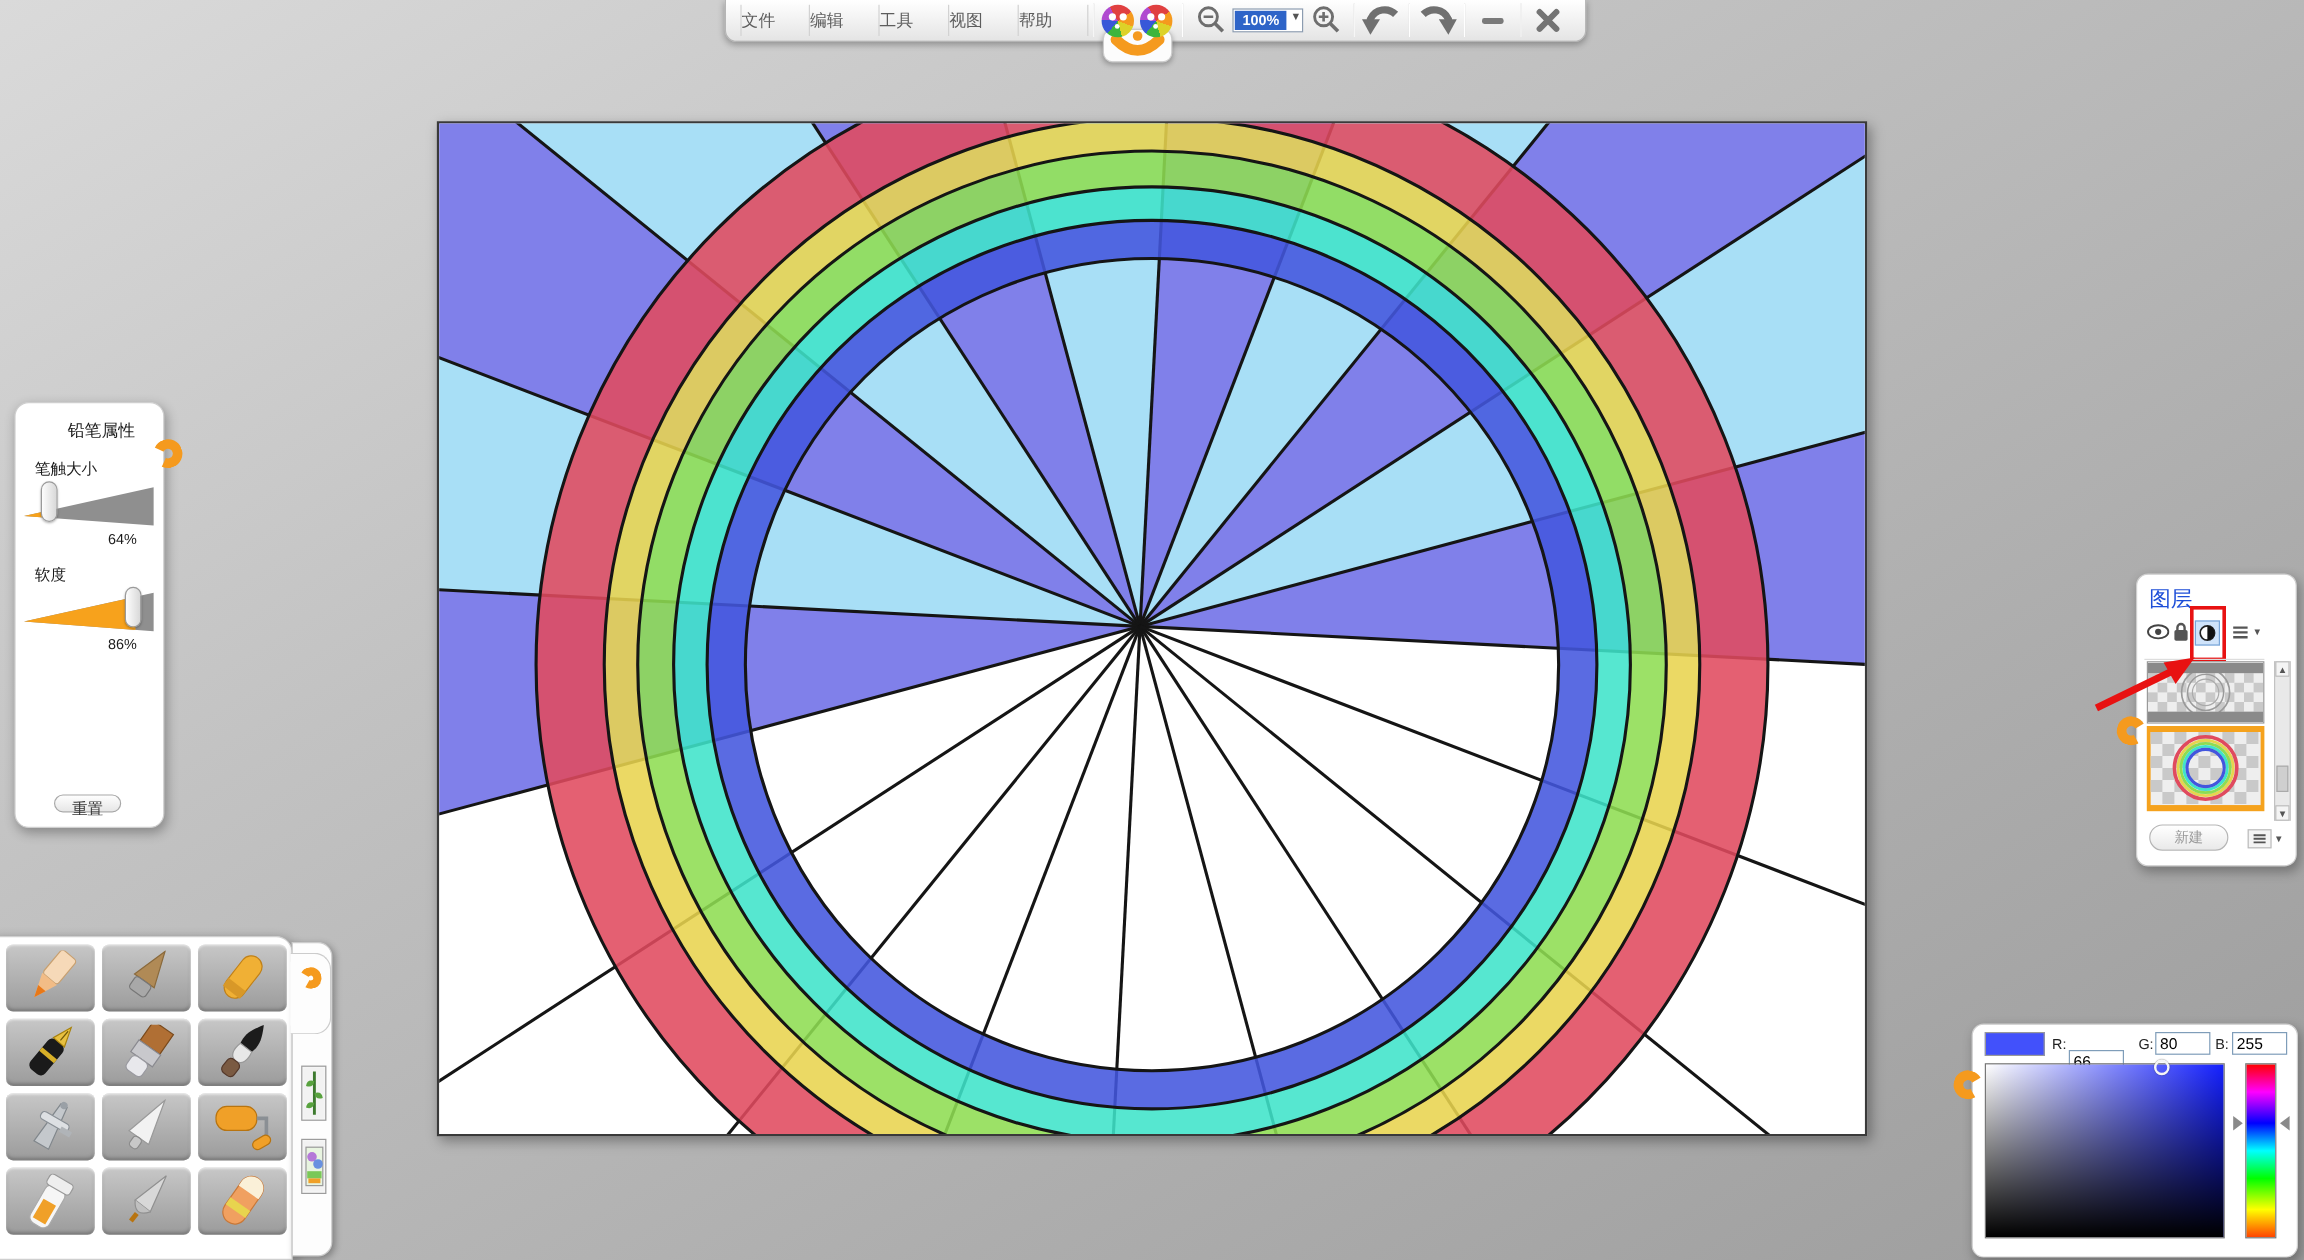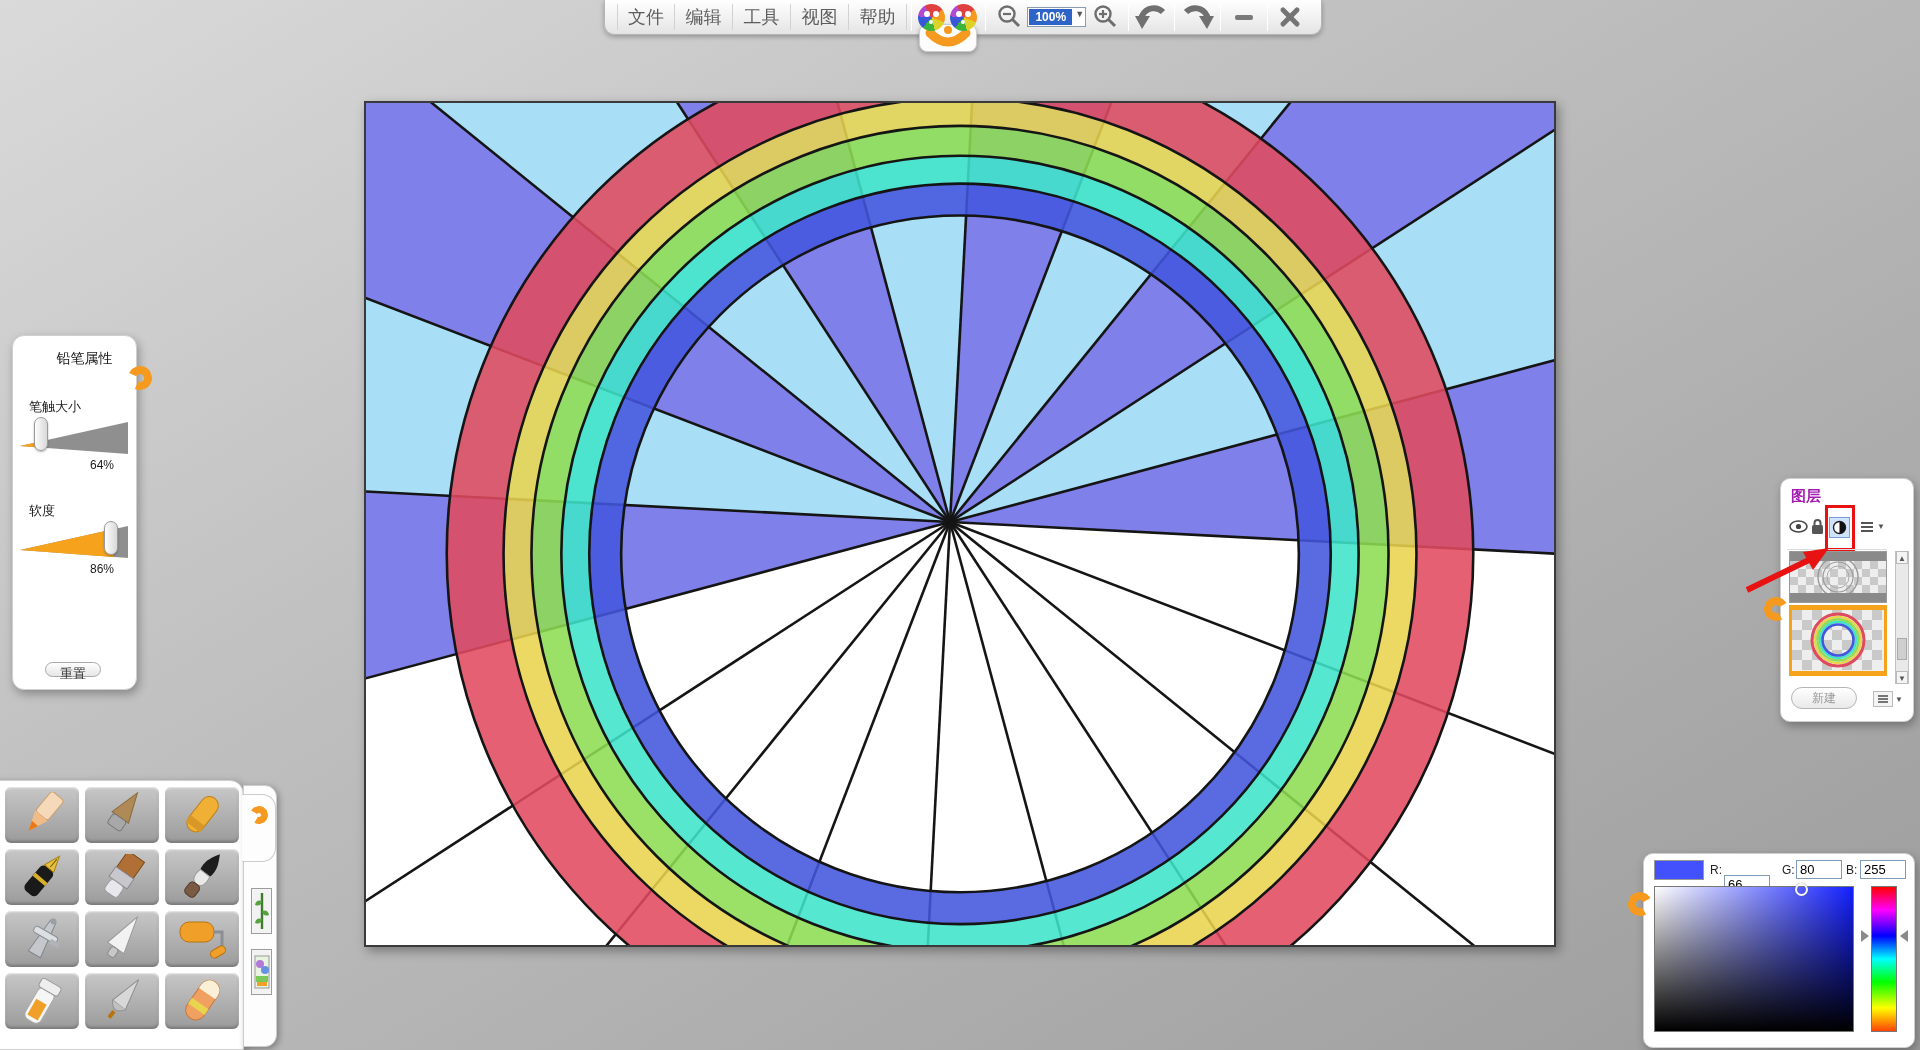--- a/index.html
+++ b/index.html
@@ -11,21 +11,21 @@
   
   .canvas-frame{position:absolute;left:364px;top:101px;width:1192px;height:846px;
     background:#fff;border:2px solid #3a3a3a;box-shadow:3px 4px 10px rgba(0,0,0,.35);}
   .canvas-frame svg{display:block;width:100%;height:100%;}
 
   
   .toolbar{position:absolute;left:604px;top:0;width:718px;height:35px;
     background:linear-gradient(#ffffff,#efefef 60%,#e4e4e4);
     border:1px solid #b5b5b5;border-top:none;border-radius:0 0 10px 10px;
     box-shadow:0 2px 5px rgba(0,0,0,.28);display:flex;align-items:center;padding:0 12px;}
-  .menu-item{width:59px;height:26px;line-height:26px;text-align:center;font-size:18px;color:#5d5d5d;
+  .menu-item{width:59px;height:26px;line-height:26px;text-align:left;font-size:14px;color:#5d5d5d;
     border-right:1px solid #d2d2d2;cursor:default;}
   .menu-item:first-child{border-left:1px solid #d2d2d2;}
   .tb-sep{width:1px;height:28px;background:#c9c9c9;margin:0 4px;border-right:1px solid #fff;}
   .tb-btn{width:38px;height:28px;display:flex;align-items:center;justify-content:center;}
   .mascot{position:relative;width:66px;height:35px;}
   .mascot-tab{position:absolute;left:3px;top:24px;width:58px;height:28px;background:#fcfcfc;
     border:1px solid #ccc;border-radius:8px;box-shadow:0 2px 4px rgba(0,0,0,.25);}
   .clown{position:absolute;top:4px;width:27px;height:27px;border-radius:50%;
     background:conic-gradient(#e04040 0 55deg,#f59a1e 0 110deg,#ddd228 0 165deg,#3db53d 0 220deg,#3858d8 0 275deg,#b04ad0 0 330deg,#e04040 0);}
   .clown::after{content:"";position:absolute;left:6px;top:7px;width:6px;height:6px;border-radius:50%;
@@ -38,21 +38,21 @@
   
   .panel{position:absolute;background:#fff;border:1px solid #cfcfcf;border-radius:12px;
     box-shadow:2px 4px 10px rgba(0,0,0,.3);}
   .orange-handle{position:absolute;width:24px;height:24px;border-radius:50%;
     border:8px solid #f59a1e;}
 
   
   .pencil-panel{left:12px;top:335px;width:125px;height:355px;}
   .pencil-panel .orange-handle{right:-16px;top:30px;border-left-color:transparent;transform:rotate(-20deg);}
   .pp-title{margin:14px 0 0 20px;font-size:14px;color:#1a1a1a;text-align:center;}
-  .pp-label{margin:30px 0 0 16px;font-size:13px;color:#1a1a1a;}
+  .pp-label{margin:14px 0 0 16px;font-size:13px;color:#1a1a1a;}
   .slider{position:relative;width:112px;height:40px;margin:2px 0 0 5px;}
   .slider svg{position:absolute;left:0;top:0;}
   .sl-thumb{position:absolute;top:-1px;width:14px;height:34px;border-radius:7px;
     border:1px solid #9a9a9a;background:linear-gradient(90deg,#fdfdfd,#d8d8d8);box-shadow:0 1px 2px rgba(0,0,0,.3);}
   .sl-value{font-size:12px;color:#1a1a1a;text-align:right;margin:0 22px 0 0;}
   .reset-btn{position:absolute;left:32px;bottom:12px;width:56px;height:15px;border-radius:12px;
     border:1px solid #a8a8a8;background:linear-gradient(#fefefe,#e6e6e6);font-size:13px;color:#333;
     text-align:center;line-height:22px;}
 
   
@@ -67,21 +67,21 @@
     border:1px solid #ccc;border-radius:0 12px 12px 0;box-shadow:2px 2px 6px rgba(0,0,0,.3);}
   .side-tab .bump{position:absolute;left:-2px;top:8px;width:34px;height:68px;background:#fdfdfd;
     border:1px solid #ccc;border-left:none;border-radius:0 14px 14px 0;}
   .side-tab .orange-handle{width:18px;height:18px;border-width:7px;left:6px;top:20px;border-left-color:transparent;transform:rotate(-15deg);}
   .tab-btn{position:absolute;left:7px;width:21px;height:46px;background:#f2f2f2;border:1px solid #9c9c9c;
     box-shadow:inset 0 0 2px #fff;display:flex;align-items:center;justify-content:center;}
 
   
   .layers-panel{left:1780px;top:478px;width:134px;height:244px;border-radius:10px;}
   .layers-panel .orange-handle{left:-17px;top:118px;border-right-color:transparent;transform:rotate(15deg);}
-  .lp-title{margin:8px 0 0 10px;font-size:15px;color:#a21caf;font-weight:bold;}
+  .lp-title{margin:8px 0 0 10px;font-size:18px;color:#1d4ed8;}
   .lp-icons{position:absolute;left:0;top:36px;width:100%;height:26px;}
   .lp-sep{position:absolute;left:6px;top:70px;width:100px;height:1px;background:#ddd;}
   .blend-btn{position:absolute;left:48px;top:2px;width:21px;height:21px;background:#cfe3fa;border:1px solid #78a5d8;
     display:flex;align-items:center;justify-content:center;}
   .red-box{position:absolute;left:44px;top:-10px;width:30px;height:46px;border:3px solid #e81212;}
   .layer-thumb{position:absolute;left:8px;width:98px;overflow:hidden;border:1px solid #9a9a9a;}
   .layer-thumb.selected{border:none;background:#f5a21d;padding:5px 3px;}
   .lp-scroll{position:absolute;right:4px;top:72px;width:14px;height:133px;background:#e9e9e9;border:1px solid #c2c2c2;}
   .lp-scroll .arr{position:absolute;left:0;width:12px;height:13px;font-size:8px;color:#555;text-align:center;line-height:13px;background:#f4f4f4;border:1px solid #bbb;}
   .lp-scroll .thumb{position:absolute;left:1px;top:86px;width:10px;height:22px;background:#cfcfcf;border:1px solid #aaa;}

